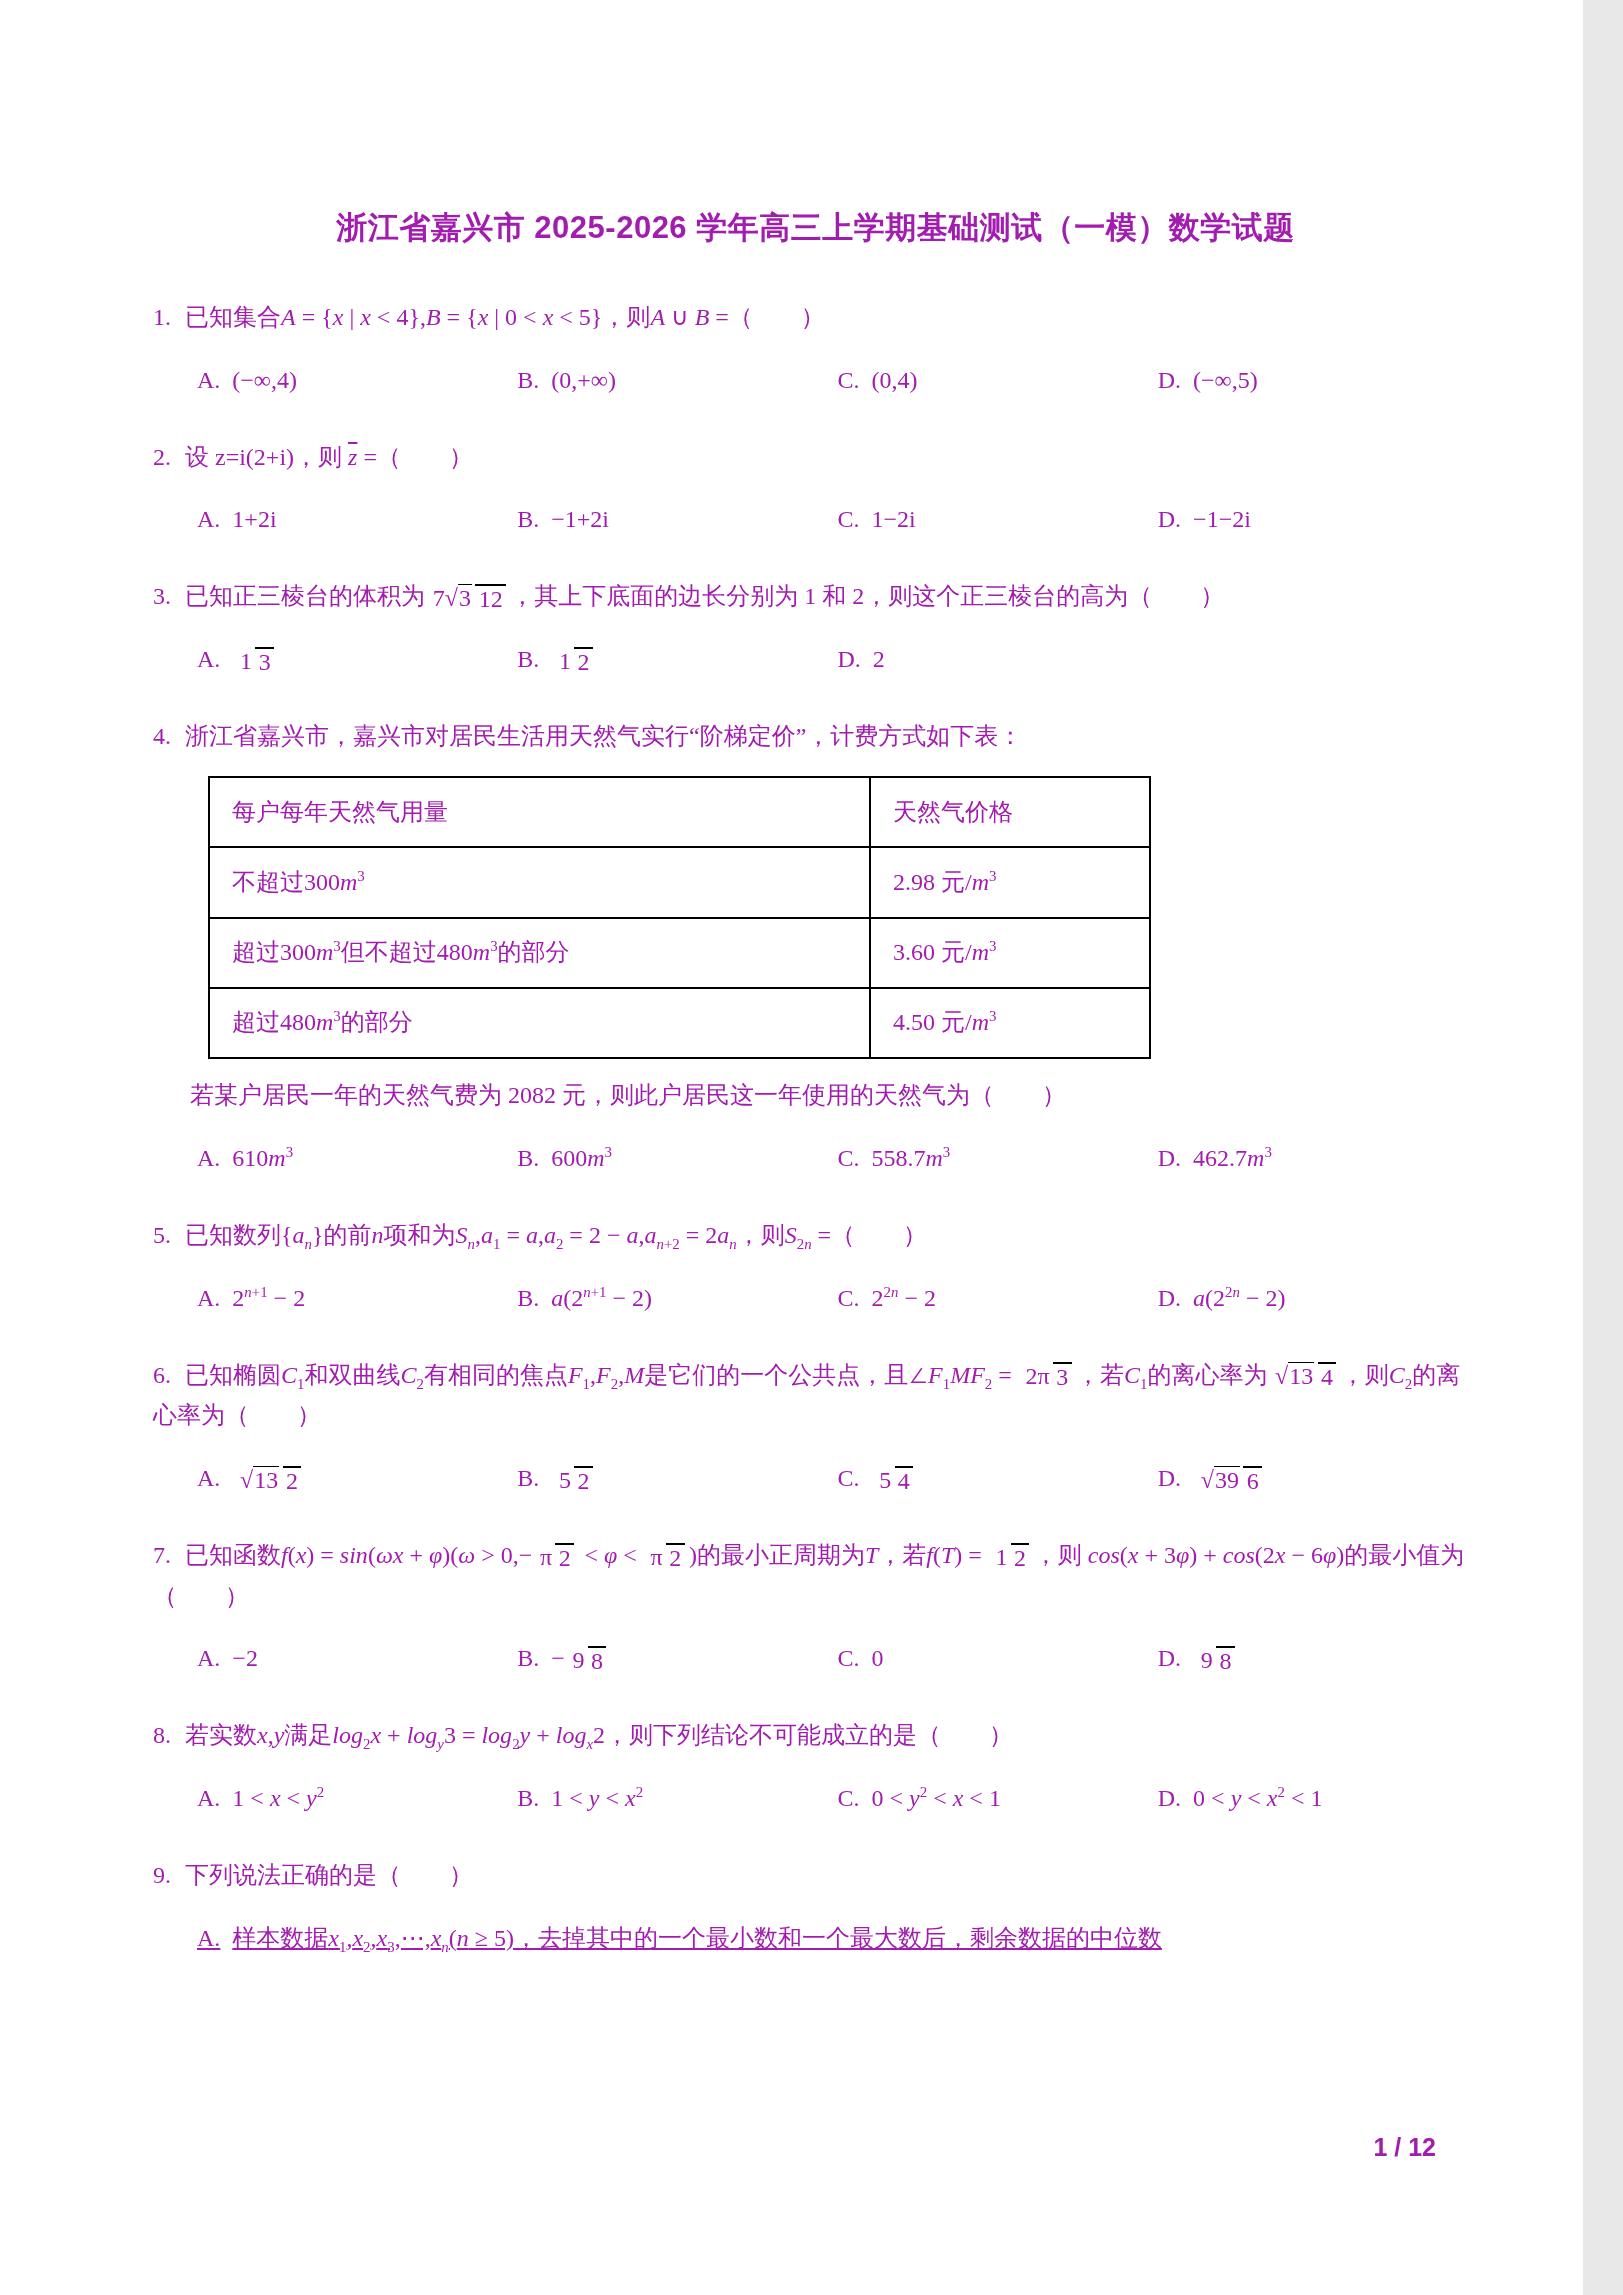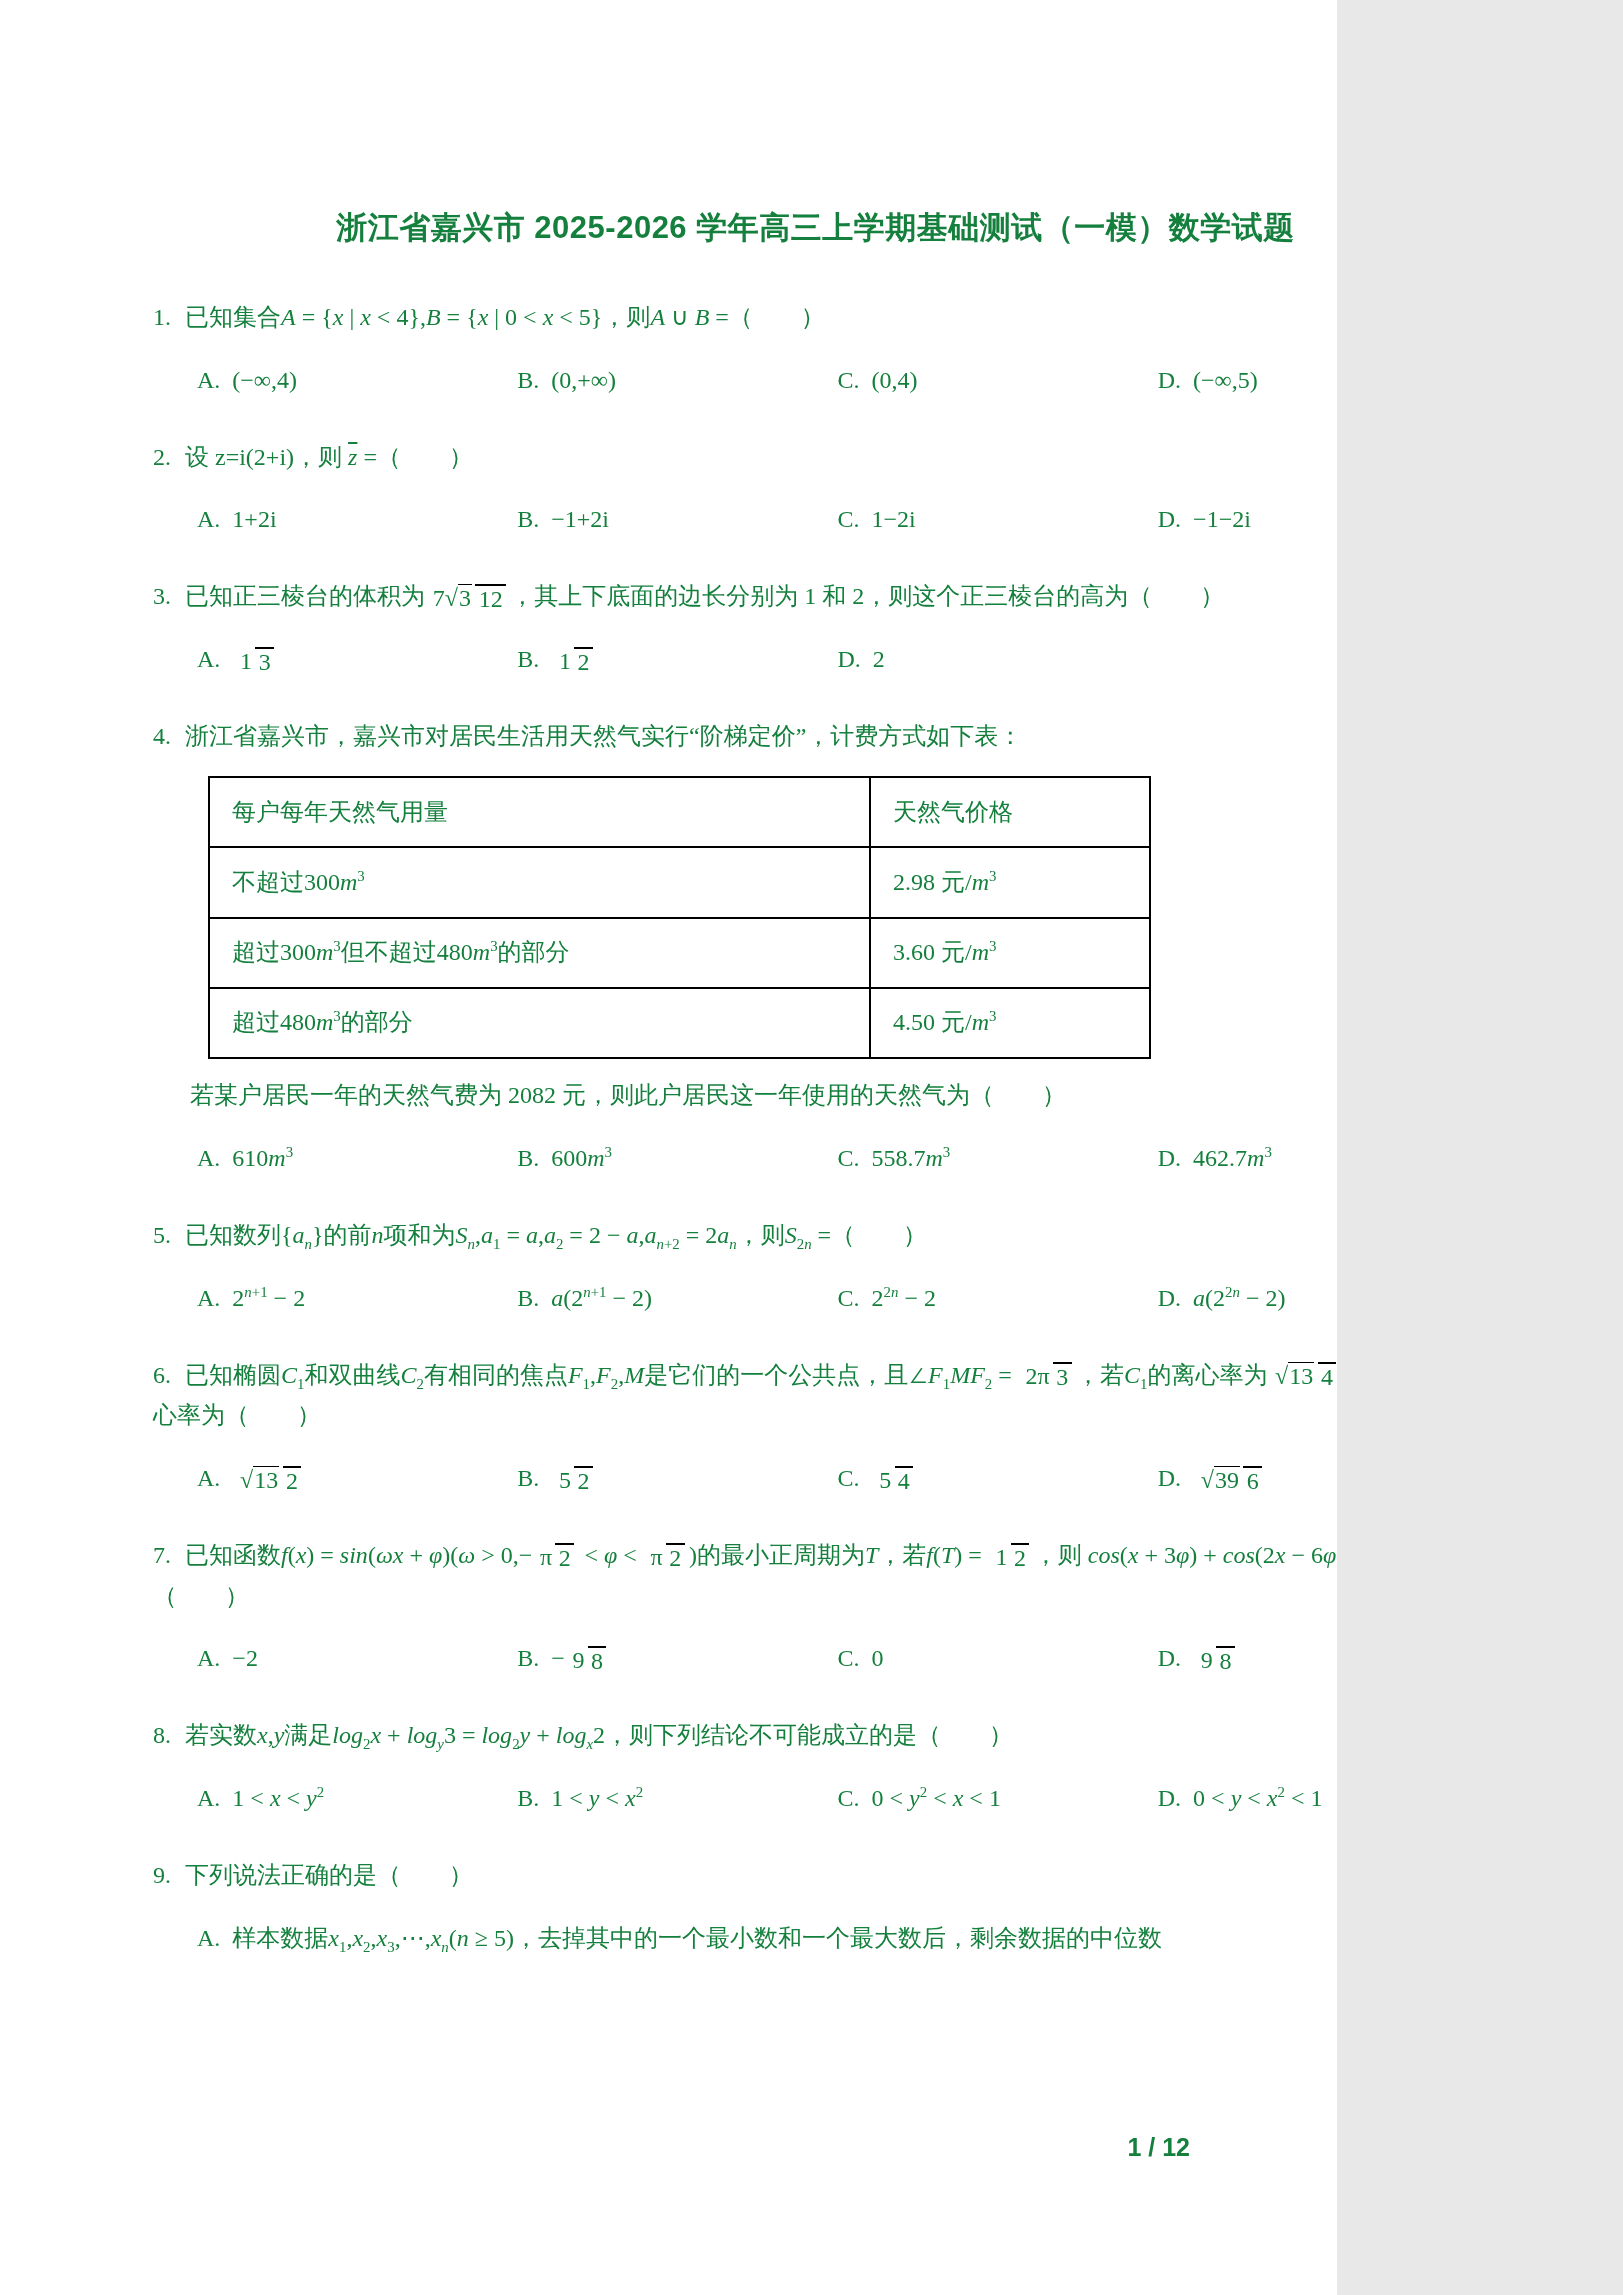--- a/index.html
+++ b/index.html
@@ -1,25 +1,25 @@
 <!DOCTYPE html>
 <html style="font-size:8.7px"><head>
 <meta charset="utf-8">
 <style>
   html,body{margin:0;padding:0;background:#e8e8e8;}
-  .page{width:1337px;height:2295px;background:#ffffff;position:relative;
-        font-family:"Liberation Serif",serif;font-size:24px;color:#15803d;overflow:hidden;}
+  .page{width:1583px;height:2295px;background:#ffffff;position:relative;
+        font-family:"Liberation Serif",serif;font-size:24px;color:#a21caf;overflow:hidden;}
   .content{position:absolute;top:207px;left:153px;width:1325px;}
   h1.title{font-family:"Liberation Sans",sans-serif;font-weight:700;font-size:31px;
            text-align:center;margin:0 0 48px 0;letter-spacing:0.5px;}
   .question{margin-bottom:36px;}
   .stem{margin:0;line-height:1.7;}
   .qnum{margin-right:14px;}
   .options{display:grid;grid-template-columns:repeat(4,1fr);padding-left:44px;margin-top:22px;line-height:1.7;}
-  .options.single{grid-template-columns:1fr;}
+  .options.single{grid-template-columns:1fr;text-decoration:underline;}
   .option{white-space:nowrap;}
   .olabel{margin-right:12px;}
   .gas-table{border-collapse:collapse;margin:19.6px 0 16.4px 55px;width:943px;}
   .gas-table td{border:2.2px solid #000;padding:18.5px 22px;line-height:1.3;}
   .gas-table td.price{width:234px;}
   .followup{margin:8.7px 0 0 0;padding-left:37px;line-height:1.7;}
   .frac{display:inline-flex;flex-direction:row;align-items:center;vertical-align:middle;
         line-height:1.15;margin:0 4.4px;text-align:left;font-style:normal;}
   .frac .num,.frac .den{padding:0 3.3px;display:block;}
   .frac .den{border-top:2.2px solid #000;}

